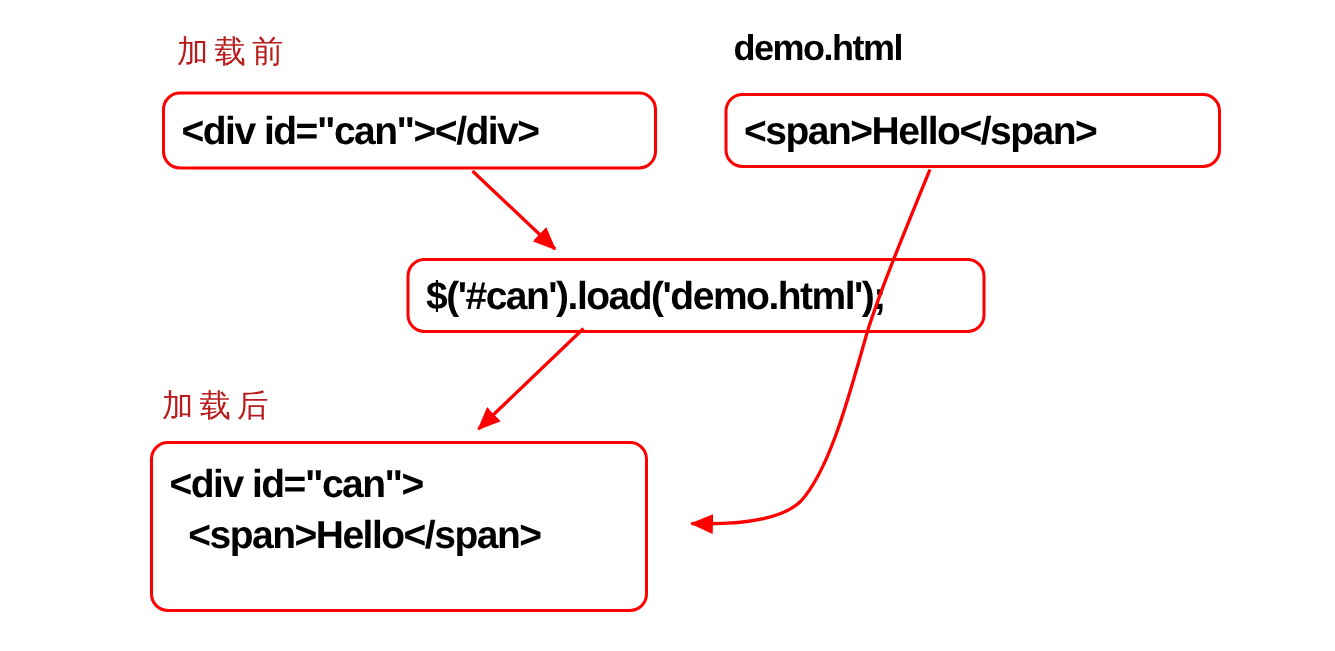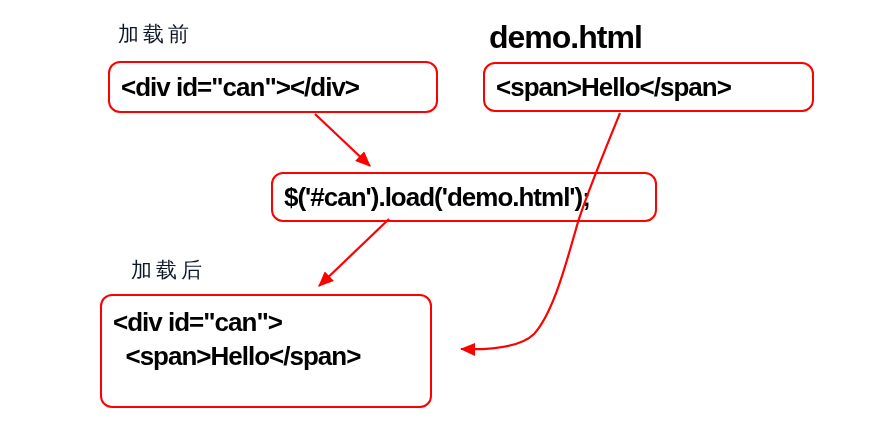--- a/index.html
+++ b/index.html
@@ -13,27 +13,27 @@
     height: 434px;
     background: #ffffff;
     overflow: hidden;
     font-family: "Liberation Sans", sans-serif;
   }
   .cjk-label {
     position: absolute;
     font-family: "Liberation Serif", serif;
     font-size: 21px;
     letter-spacing: 4px;
-    color: #0f172a;
+    color: #b91c1c;
     white-space: nowrap;
   }
   .file-label {
     position: absolute;
     font-weight: 700;
-    font-size: 32px;
+    font-size: 24px;
     letter-spacing: -1px;
     color: #000000;
     white-space: nowrap;
   }
   .node {
     position: absolute;
     border: 2.5px solid #ff0000;
     border-radius: 12px;
     background: transparent;
     box-sizing: border-box;
@@ -62,21 +62,21 @@
     line-height: 34px;
     padding-left: 11px;
   }
   #box-before { left: 108px; top: 61px;  width: 330px; height: 52px; }
   #box-file   { left: 483px; top: 62px;  width: 331px; height: 50px; }
   #box-load   { left: 271px; top: 172px; width: 386px; height: 50px; }
   #box-after  { left: 100px; top: 294px; width: 332px; height: 114px; }
 
   #label-before { left: 118px; top: 20px; }
   #label-file   { left: 489px; top: 19px; }
-  #label-after  { left: 131px; top: 256px; }
+  #label-after  { left: 108px; top: 256px; }
 
   #arrow-layer {
     position: absolute;
     left: 0; top: 0;
     width: 890px;
     height: 434px;
     pointer-events: none;
   }
 </style>
 </head>

